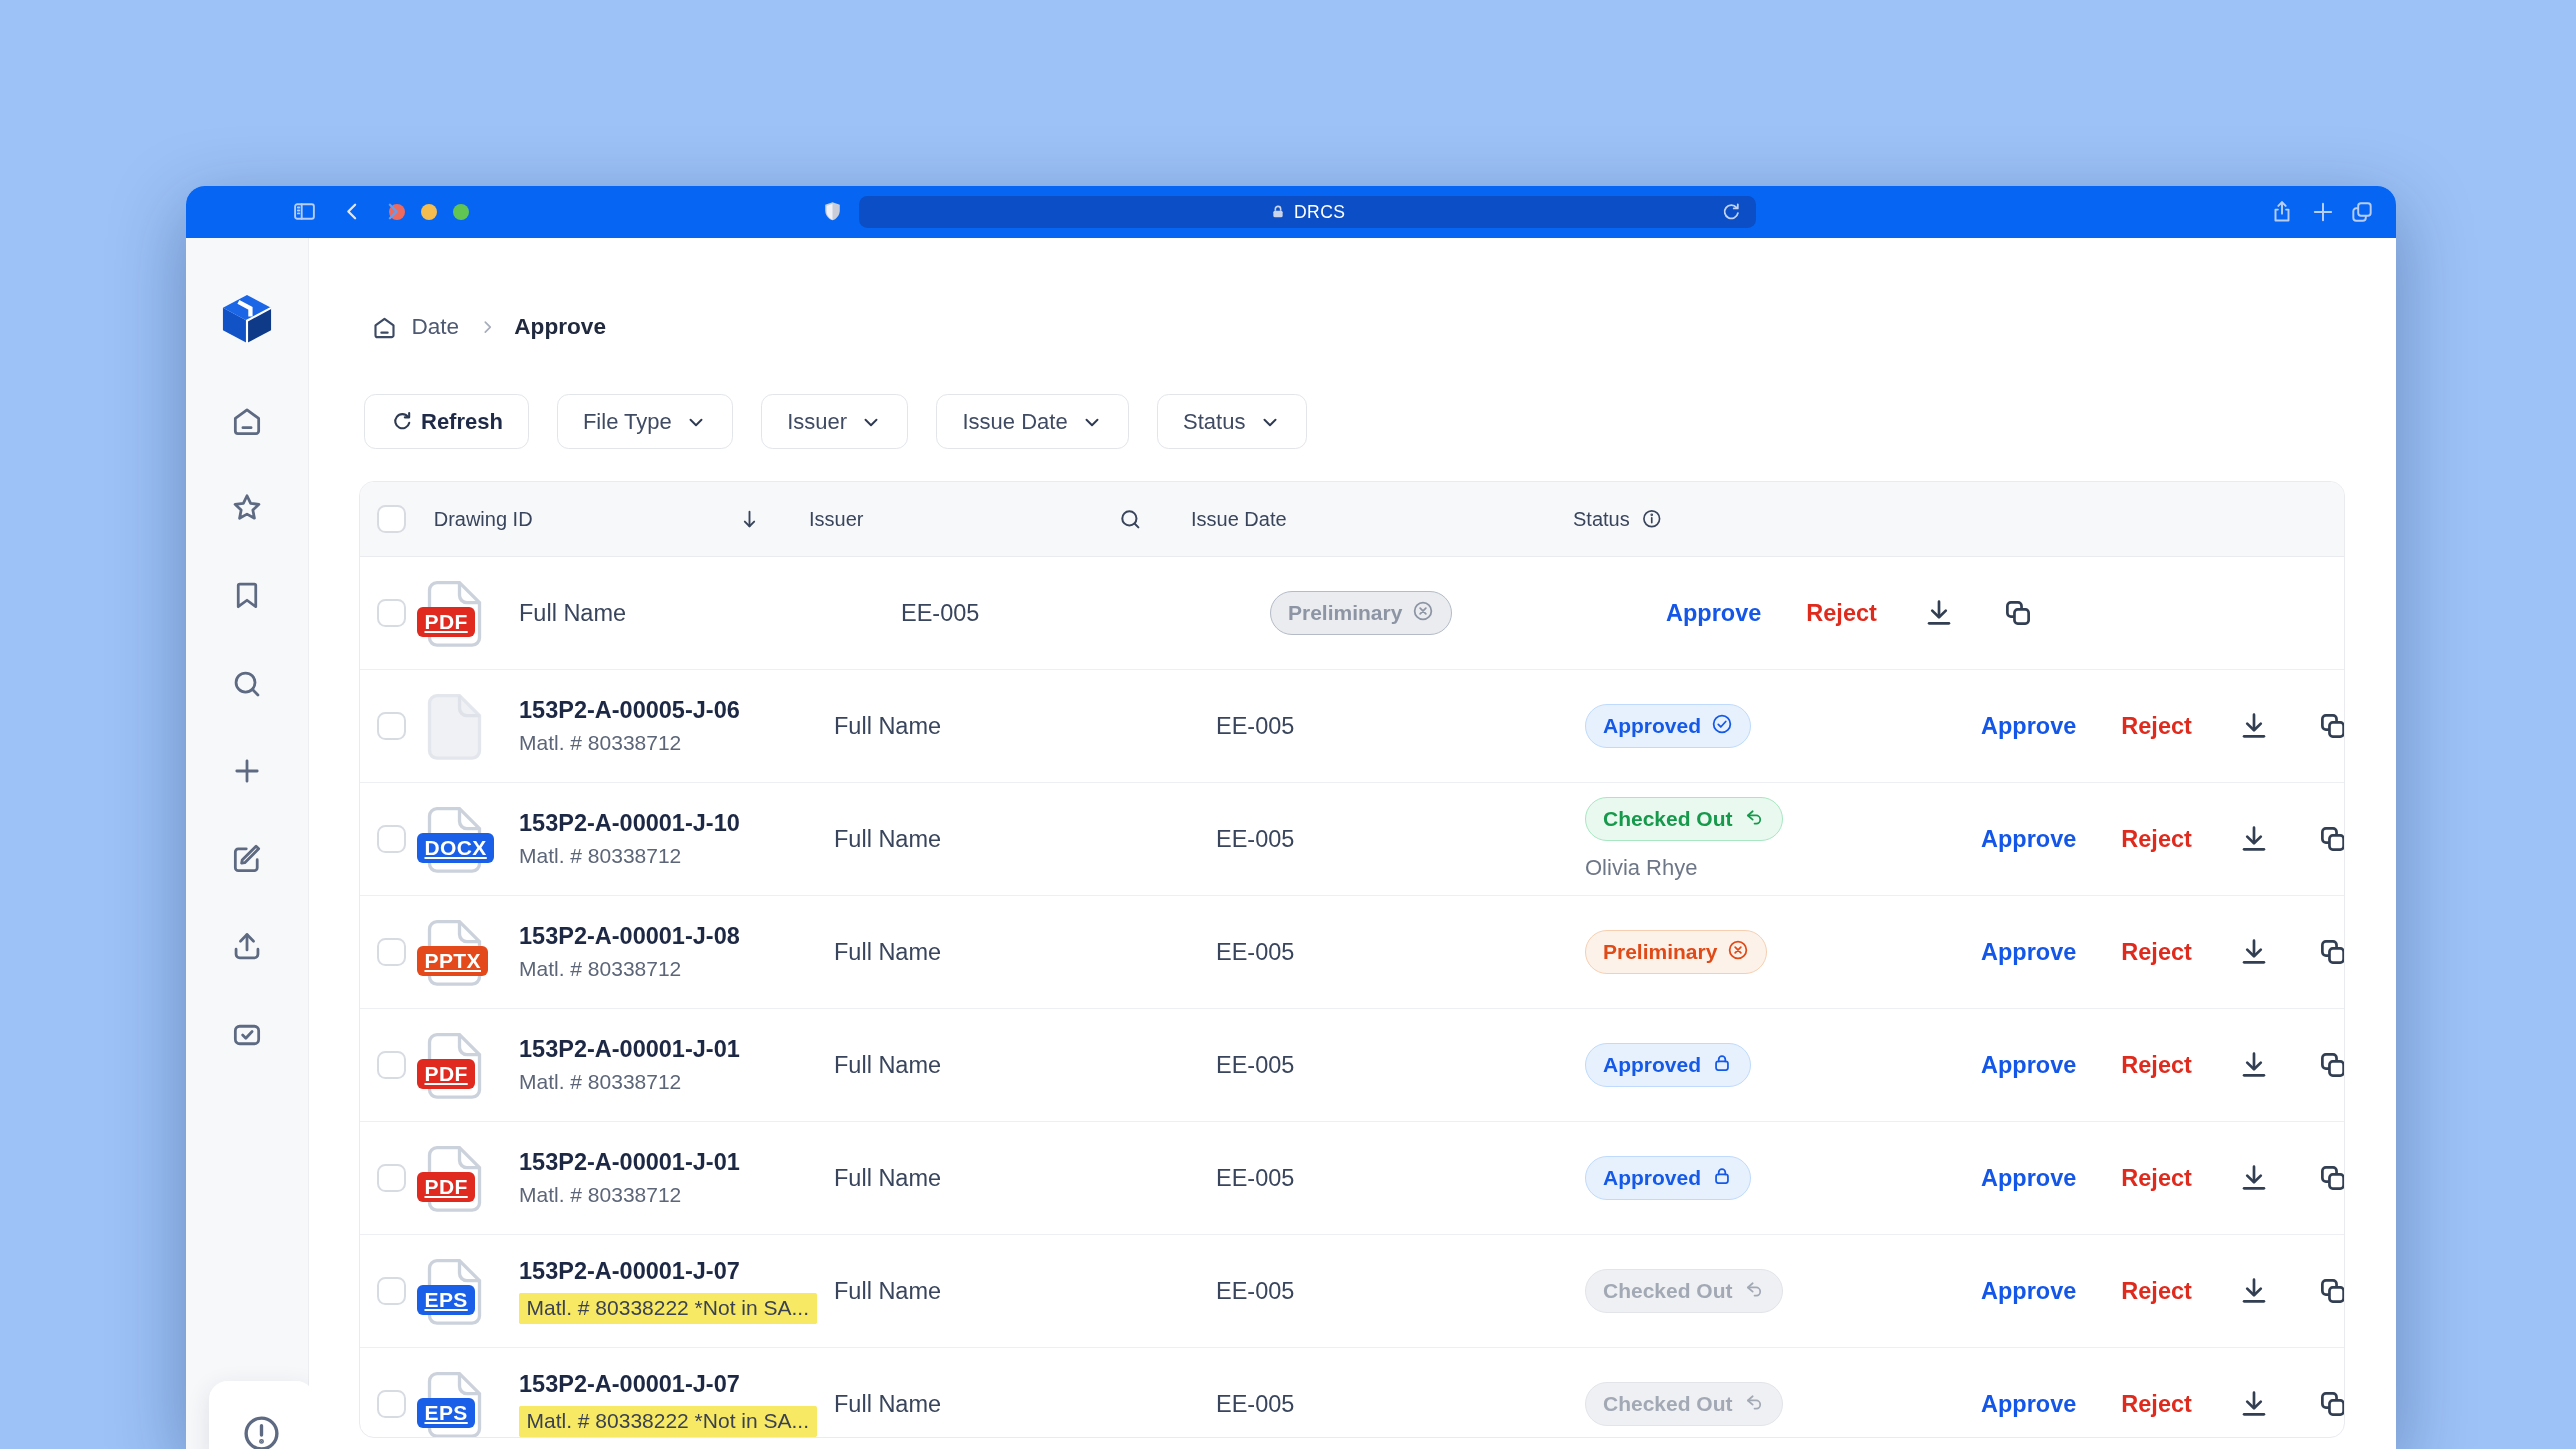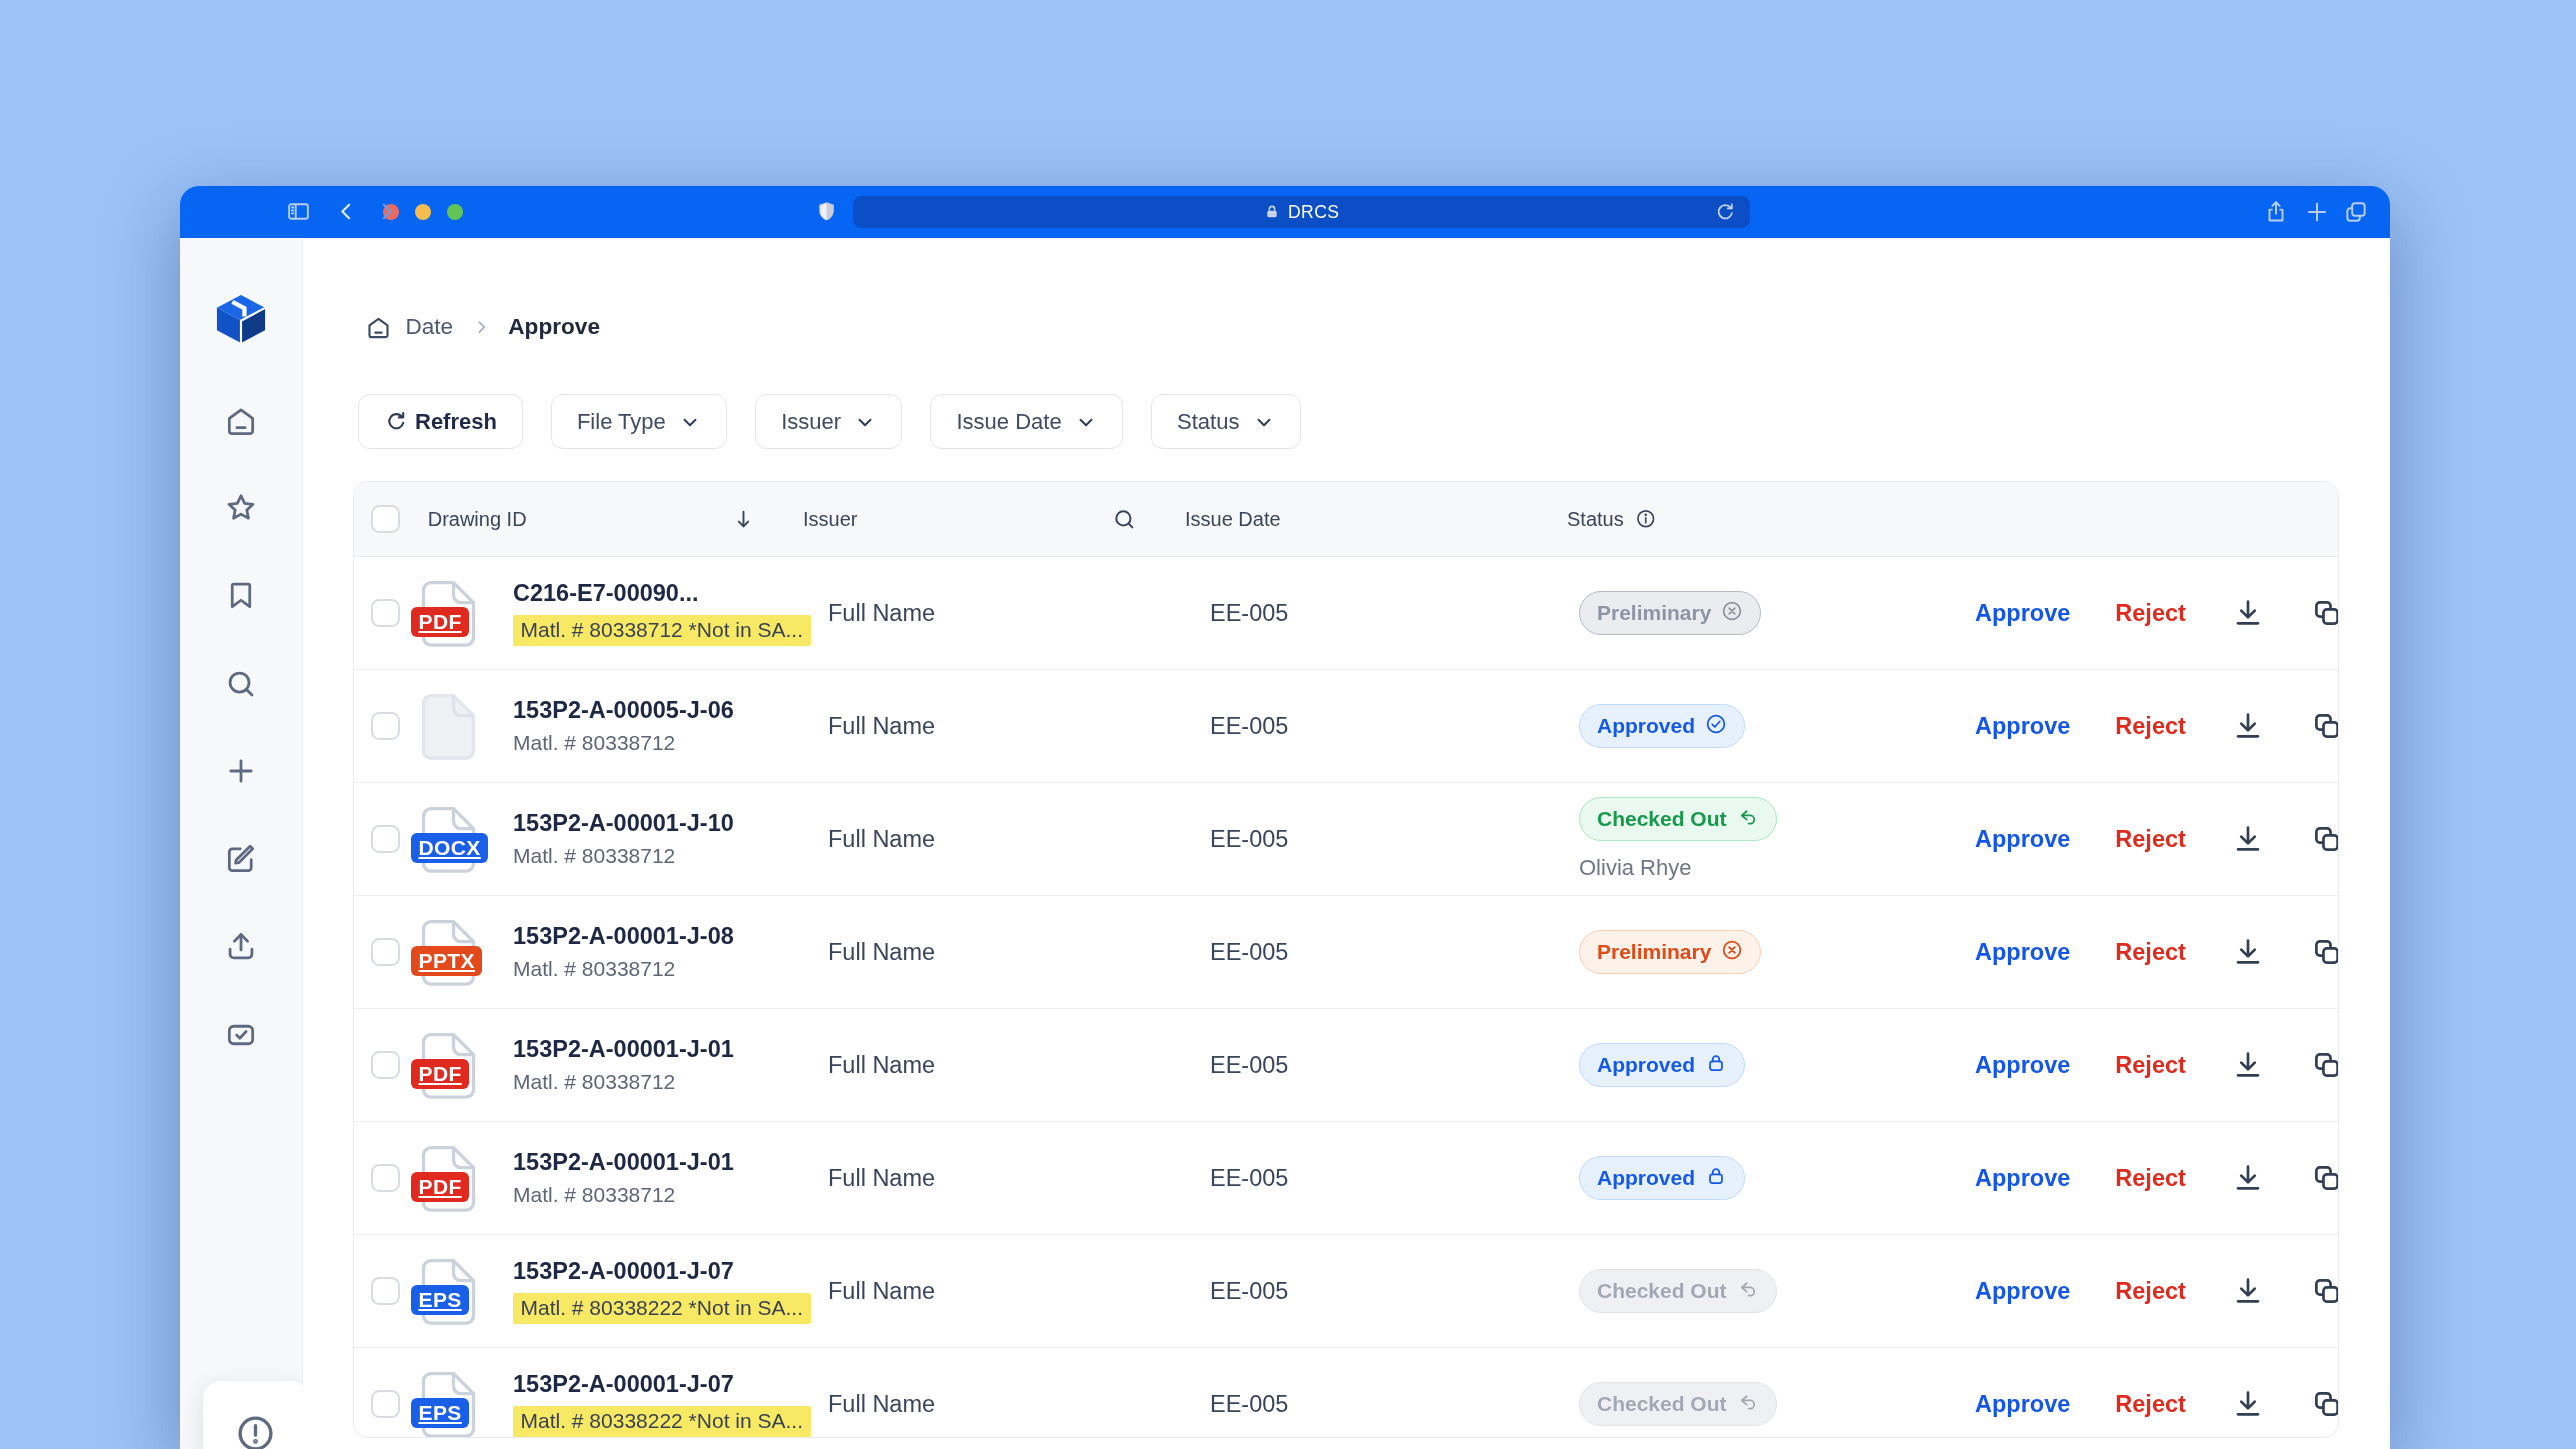--- a/index.html
+++ b/index.html
@@ -3,21 +3,21 @@
 <meta charset="utf-8">
 <style>
   html,body{margin:0;padding:0;}
   body{
     width:2576px;height:1449px;position:relative;overflow:hidden;
     background:#9cc2f7;
     font-family:"Liberation Sans", sans-serif;
   }
   
   .window{
-    position:absolute;left:180px;top:186px;width:2210px;height:1263px;
+    position:absolute;left:186px;top:186px;width:2210px;height:1263px;
     background:#fff;border-radius:18.4px 18.4px 0 0;overflow:hidden;
     box-shadow:0 22px 75px rgba(10,30,80,.35);
   }
   
   .chrome{position:relative;height:52px;background:#0666f3;}
   .traffic{position:absolute;left:203px;top:18.4px;display:flex;gap:16px;}
   .dot{width:16px;height:16px;border-radius:50%;}
   .dot.red{background:#ee6a5f}.dot.yellow{background:#f5bd4f}.dot.green{background:#61c554}
   .chrome-ic{position:absolute;top:13.4px;color:#b9cdf2;}
   .chrome-ic svg{display:block}
@@ -327,24 +327,20 @@
     <div class="cell-file">
       <span class="file-icon">
         <svg class="page" width="55" height="67" viewBox="0 0 66 80">
           <path class="page-body" d="M12 3h27l24 24v42a9 9 0 0 1-9 9H12a9 9 0 0 1-9-9V12a9 9 0 0 1 9-9Z" fill="#ffffff" stroke="#ccd2db" stroke-width="4"></path>
           <path class="page-fold" d="M39 3v15a9 9 0 0 0 9 9h15" fill="none" stroke="#ccd2db" stroke-width="4"></path>
         </svg>
 
         <span class="file-tag" style="background: rgb(224, 42, 32);">PDF</span>
       </span>
     </div>
-    <div class="cell-id">
-      <span class="row-id">C216-E7-00090...</span>
-      <span class="row-mat hl">Matl. # 80338712 *Not in SA...</span>
-    </div>
     <div class="cell-issuer">Full Name</div>
     <div class="cell-date">EE-005</div>
     <div class="cell-status">
       <span class="badge neutral">
         <span class="badge-label">Preliminary</span>
         <span class="badge-icon"><svg width="22" height="22" viewBox="0 0 20 20" fill="none" stroke="currentColor" stroke-width="1.6" stroke-linecap="round">
                       <circle cx="10" cy="10" r="7.6"></circle>
                       <path d="M7.4 7.4l5.2 5.2M12.6 7.4l-5.2 5.2"></path>
                     </svg></span>
       </span>

